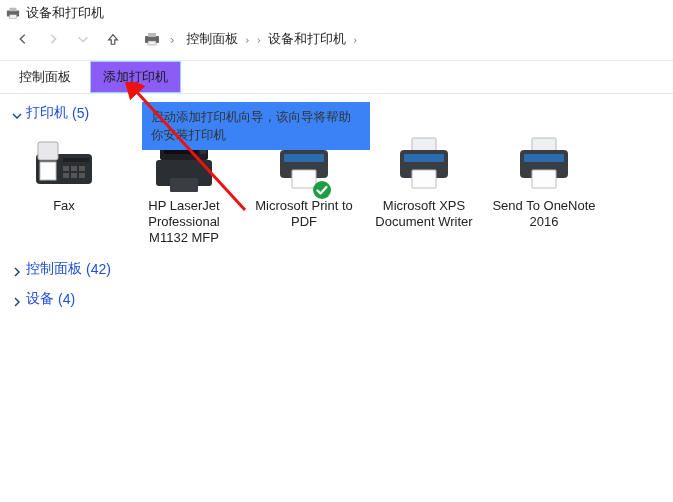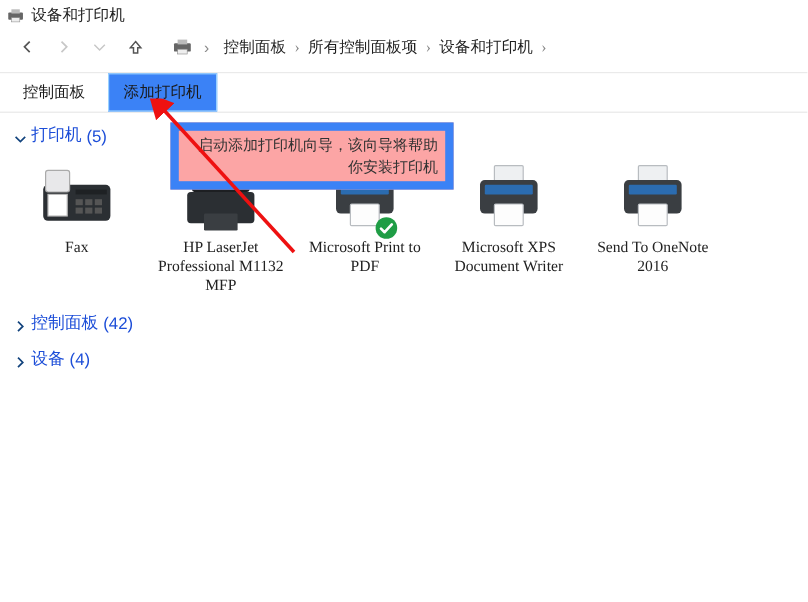--- a/index.html
+++ b/index.html
@@ -9,30 +9,30 @@
   .nav { display:flex; align-items:center; gap:8px; padding:2px 8px 10px 12px; }
   .nav-btn { width:22px; height:22px; display:flex; align-items:center; justify-content:center; color:#666; border-radius:3px; }
   .nav-btn.disabled { color:#c7c7c7; }
   .nav-btn svg { width:14px; height:14px; }
   .crumb-icon { width:16px; height:16px; }
   .breadcrumb { display:flex; align-items:center; gap:3px; font-size:13px;font-family:Liberation Serif, serif; }
   .crumb-item { color:#1f1f1f; padding:2px 2px; }
   .crumb-sep { color:#888; padding:0 2px; }
   .toolbar { display:flex; gap:6px; border-top:1px solid #eaeaea; border-bottom:1px solid #e8e8e8; padding:0 6px; background:#fff; }
   .toolbar-btn { padding:6px 12px; color:#1a1a1a; font-size:13px; border:1px solid transparent; background:transparent; cursor:default; }
-  .toolbar-btn.hover { background:#3b82f6; border:1px solid #99d1ff; }
+  .toolbar-btn.hover { background:#8b5cf6; border:1px solid #99d1ff; }
   .content { padding:4px 4px; }
   .group-header { display:flex; align-items:center; gap:4px; padding:6px 8px; color:#1d4ed8; font-size:14px; cursor:default; }
   .group-header .tri { width:10px; height:10px; }
   .grid { display:flex; flex-wrap:wrap; padding:4px 0 8px 0; }
-  .item { width:112px; padding:0 4px; display:flex; flex-direction:column; align-items:center; text-align:center; font-size:13px; color:#222;font-family:Liberation Serif, serif; }
+  .item { width:112px; padding:0 4px; display:flex; flex-direction:column; align-items:center; text-align:center; font-size:13px; color:#222; }
   .item .thumb { width:68px; height:62px; position:relative; display:flex; align-items:center; justify-content:center; }
   .item .label { margin-top:4px; line-height:16px; }
   .badge-check { position:absolute; left:42px; bottom:-6px; width:20px; height:20px; }
-  .tooltip { position:absolute; left:142px; top:102px; background:#fca5a5; border:7px solid #3b82f6; padding:3px 6px; font-size:12.5px; color:#333; line-height:18px; max-width:210px; box-shadow:0 0 0 rgba(0,0,0,0);text-align:right; }
+  .tooltip { position:absolute; left:142px; top:102px; background:#3b82f6; border:3px solid #3b82f6; padding:3px 6px; font-size:12.5px; color:#333; line-height:18px; max-width:210px; box-shadow:0 0 0 rgba(0,0,0,0); }
   .annot-arrow { position:absolute; left:115px; top:82px; pointer-events:none; }
 </style>
 </head>
 <body>
 <div class="window">
 
 <div class="titlebar">
   <span class="title-icon">
     <svg viewBox="0 0 16 16">
           <rect x="1" y="5" width="14" height="7" rx="1" fill="#666"></rect>
@@ -69,21 +69,20 @@
     <svg viewBox="0 0 16 16">
           <rect x="1" y="5" width="14" height="7" rx="1" fill="#666"></rect>
           <rect x="4" y="2" width="8" height="4" fill="#bbb"></rect>
           <rect x="4" y="10" width="8" height="4" fill="#eee" stroke="#888" stroke-width="0.5"></rect>
         </svg>
   </span>
   <span class="crumb-sep">›</span>
   <div class="breadcrumb">
     <span class="crumb-item">控制面板</span>
     <span class="crumb-sep">›</span>
-    <span class="crumb-item">所有控制面板项</span>
     <span class="crumb-sep">›</span>
     <span class="crumb-item">设备和打印机</span>
     <span class="crumb-sep">›</span>
   </div>
 </div>
 
 <div class="toolbar">
   <div class="toolbar-btn">控制面板</div>
   <div class="toolbar-btn hover">添加打印机</div>
 </div>

